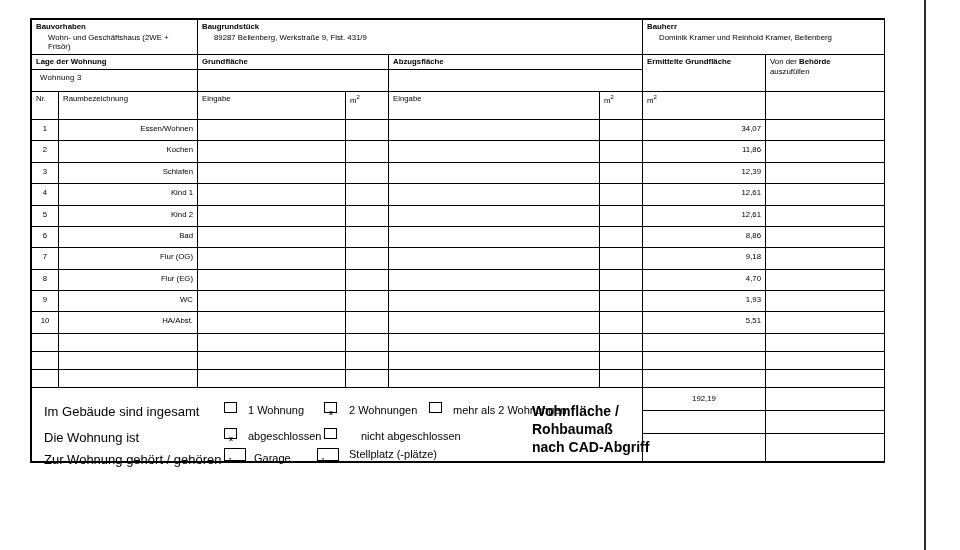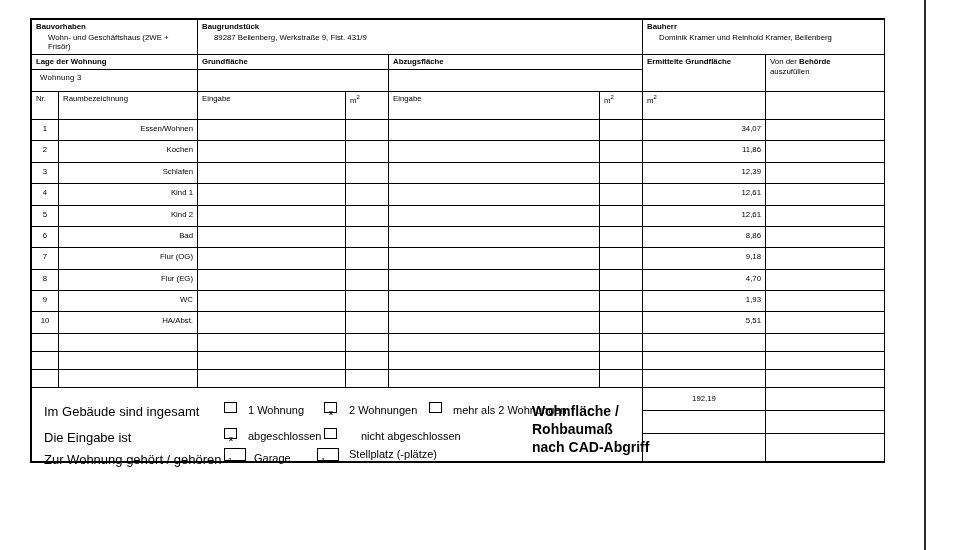--- a/index.html
+++ b/index.html
@@ -355,21 +355,21 @@
             <div class="chklabel" style="left:212px; top:14px;">1 Wohnung</div>
 
             <div class="chk" style="left:288px; top:12px;"></div>
             <div class="chkmark" style="left:293px; top:19px;">x</div>
             <div class="chklabel" style="left:313px; top:14px;">2 Wohnungen</div>
 
             <div class="chk" style="left:393px; top:12px;"></div>
             <div class="chkmark" style="left:398px; top:19px;"></div>
             <div class="chklabel" style="left:417px; top:14px;">mehr als 2 Wohnungen</div>
 
-            <div class="fline flabel" style="top:40px;">Die Eingabe ist</div>
+            <div class="fline flabel" style="top:40px;">Die Wohnung ist</div>
             <div class="chk" style="left:188px; top:38px;"></div>
             <div class="chkmark" style="left:193px; top:45px;">x</div>
             <div class="chklabel" style="left:212px; top:40px;">abgeschlossen</div>
 
             <div class="chk" style="left:288px; top:38px;"></div>
             <div class="chkmark" style="left:293px; top:45px;"></div>
             <div class="chklabel" style="left:313px; top:40px;margin-left:12px;">nicht abgeschlossen</div>
 
             <div class="fline flabel" style="top:62px;">Zur Wohnung gehört / gehören</div>
             <div class="numbox" style="left:188px; top:58px;"></div>

